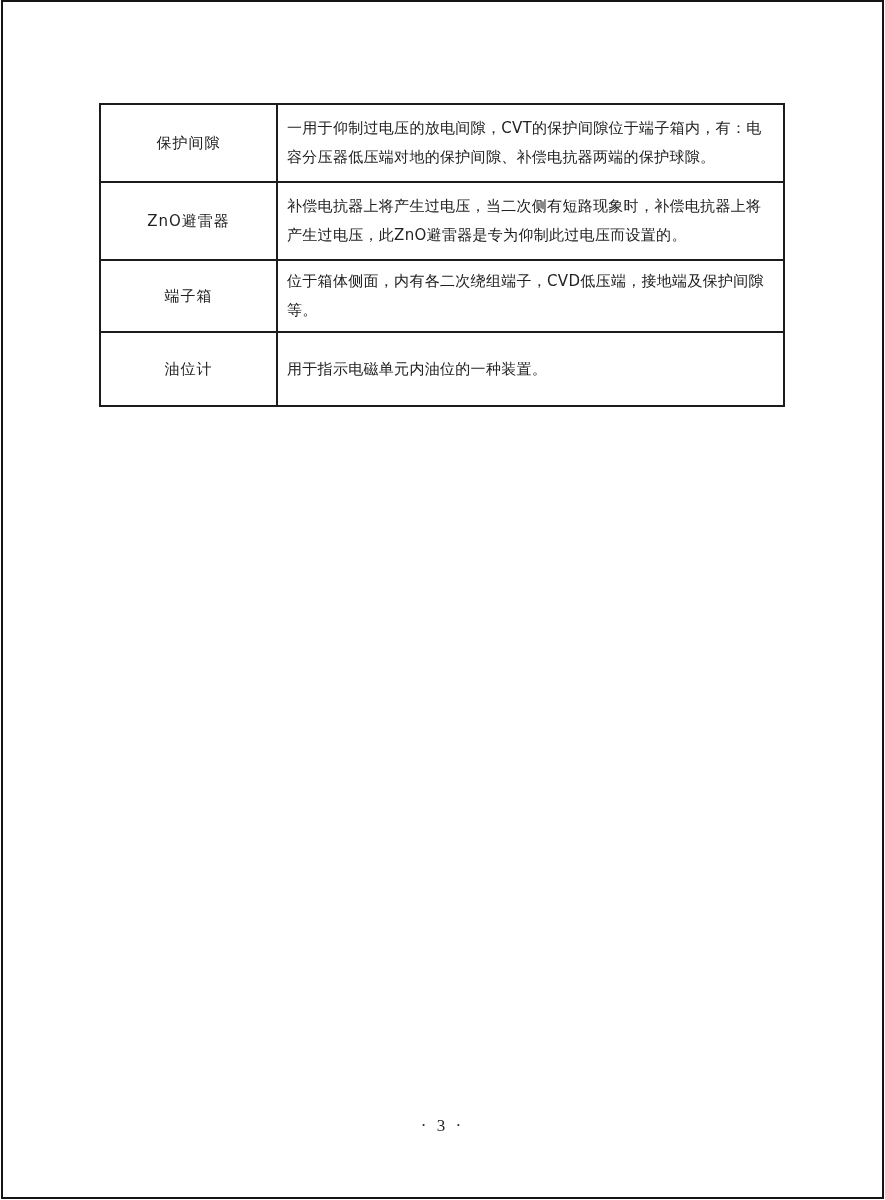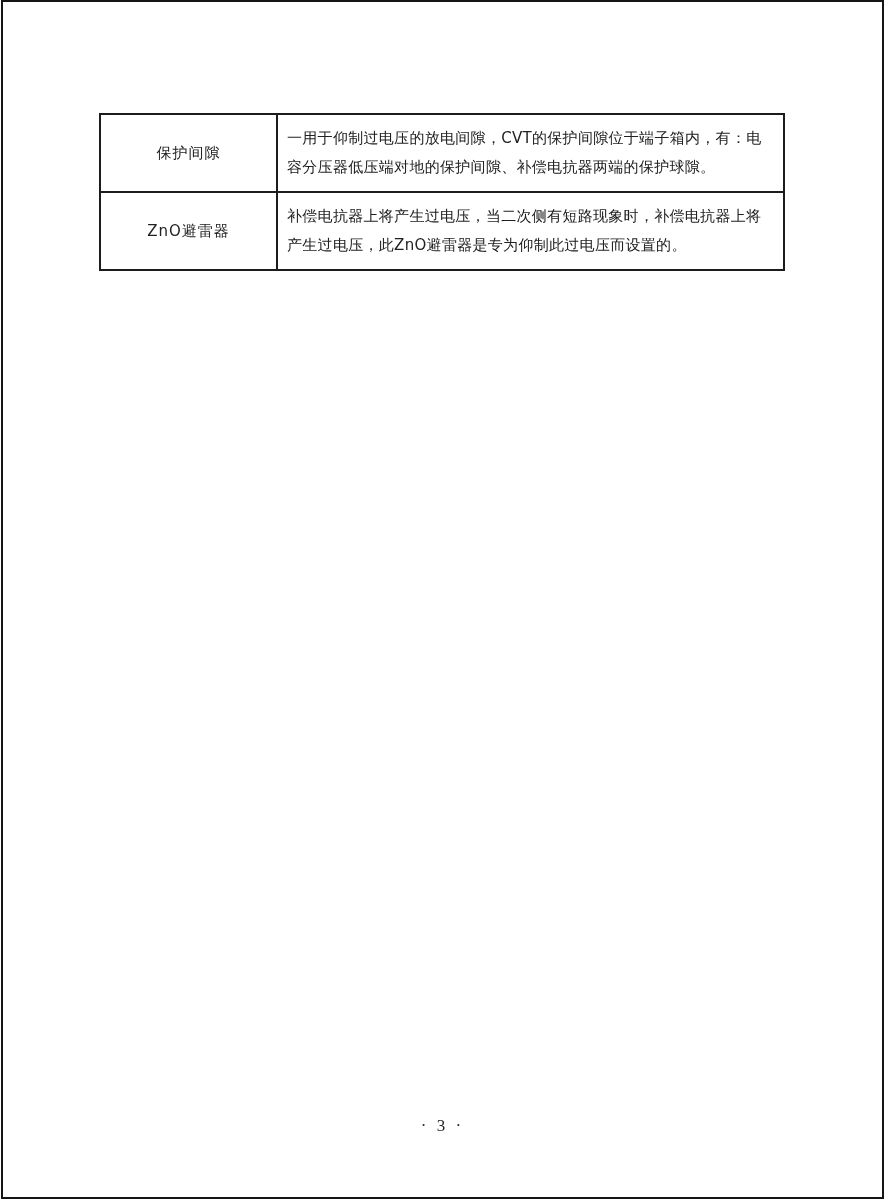--- a/index.html
+++ b/index.html
@@ -15,21 +15,21 @@
     overflow: hidden;
   }
   .page-frame {
     position: absolute;
     left: 1px; top: 0; right: 1px; bottom: 1px;
     border: 2px solid #151515;
     pointer-events: none;
   }
   table.def-table {
     position: absolute;
-    left: 99px; top: 113px;
+    left: 99px; top: 103px;
     width: 684px;
     border-collapse: collapse;
     table-layout: fixed;
   }
   table.def-table td {
     border: 2px solid #1c1c1c;
     color: #212121;
     font-size: 15px;
     vertical-align: middle;
   }
@@ -72,17 +72,25 @@
     </colgroup>
     <tbody>
       <tr class="r1">
         <td class="term-cell">保护间隙</td>
         <td class="desc-cell">一用于仰制过电压的放电间隙，CVT的保护间隙位于端子箱内，有：电容分压器低压端对地的保护间隙、补偿电抗器两端的保护球隙。</td>
       </tr>
       <tr class="r2">
         <td class="term-cell">ZnO避雷器</td>
         <td class="desc-cell">补偿电抗器上将产生过电压，当二次侧有短路现象时，补偿电抗器上将产生过电压，此ZnO避雷器是专为仰制此过电压而设置的。</td>
       </tr>
+      <tr class="r4">
+        <td class="term-cell">端子箱</td>
+        <td class="desc-cell">位于箱体侧面，内有各二次绕组端子，CVD低压端，接地端及保护间隙等。</td>
+      </tr>
+      <tr class="r5">
+        <td class="term-cell">油位计</td>
+        <td class="desc-cell">用于指示电磁单元内油位的一种装置。</td>
+      </tr>
     </tbody>
   </table>
 
   <div class="page-number">· 3 ·</div>
 </div>
 
 </body></html>

